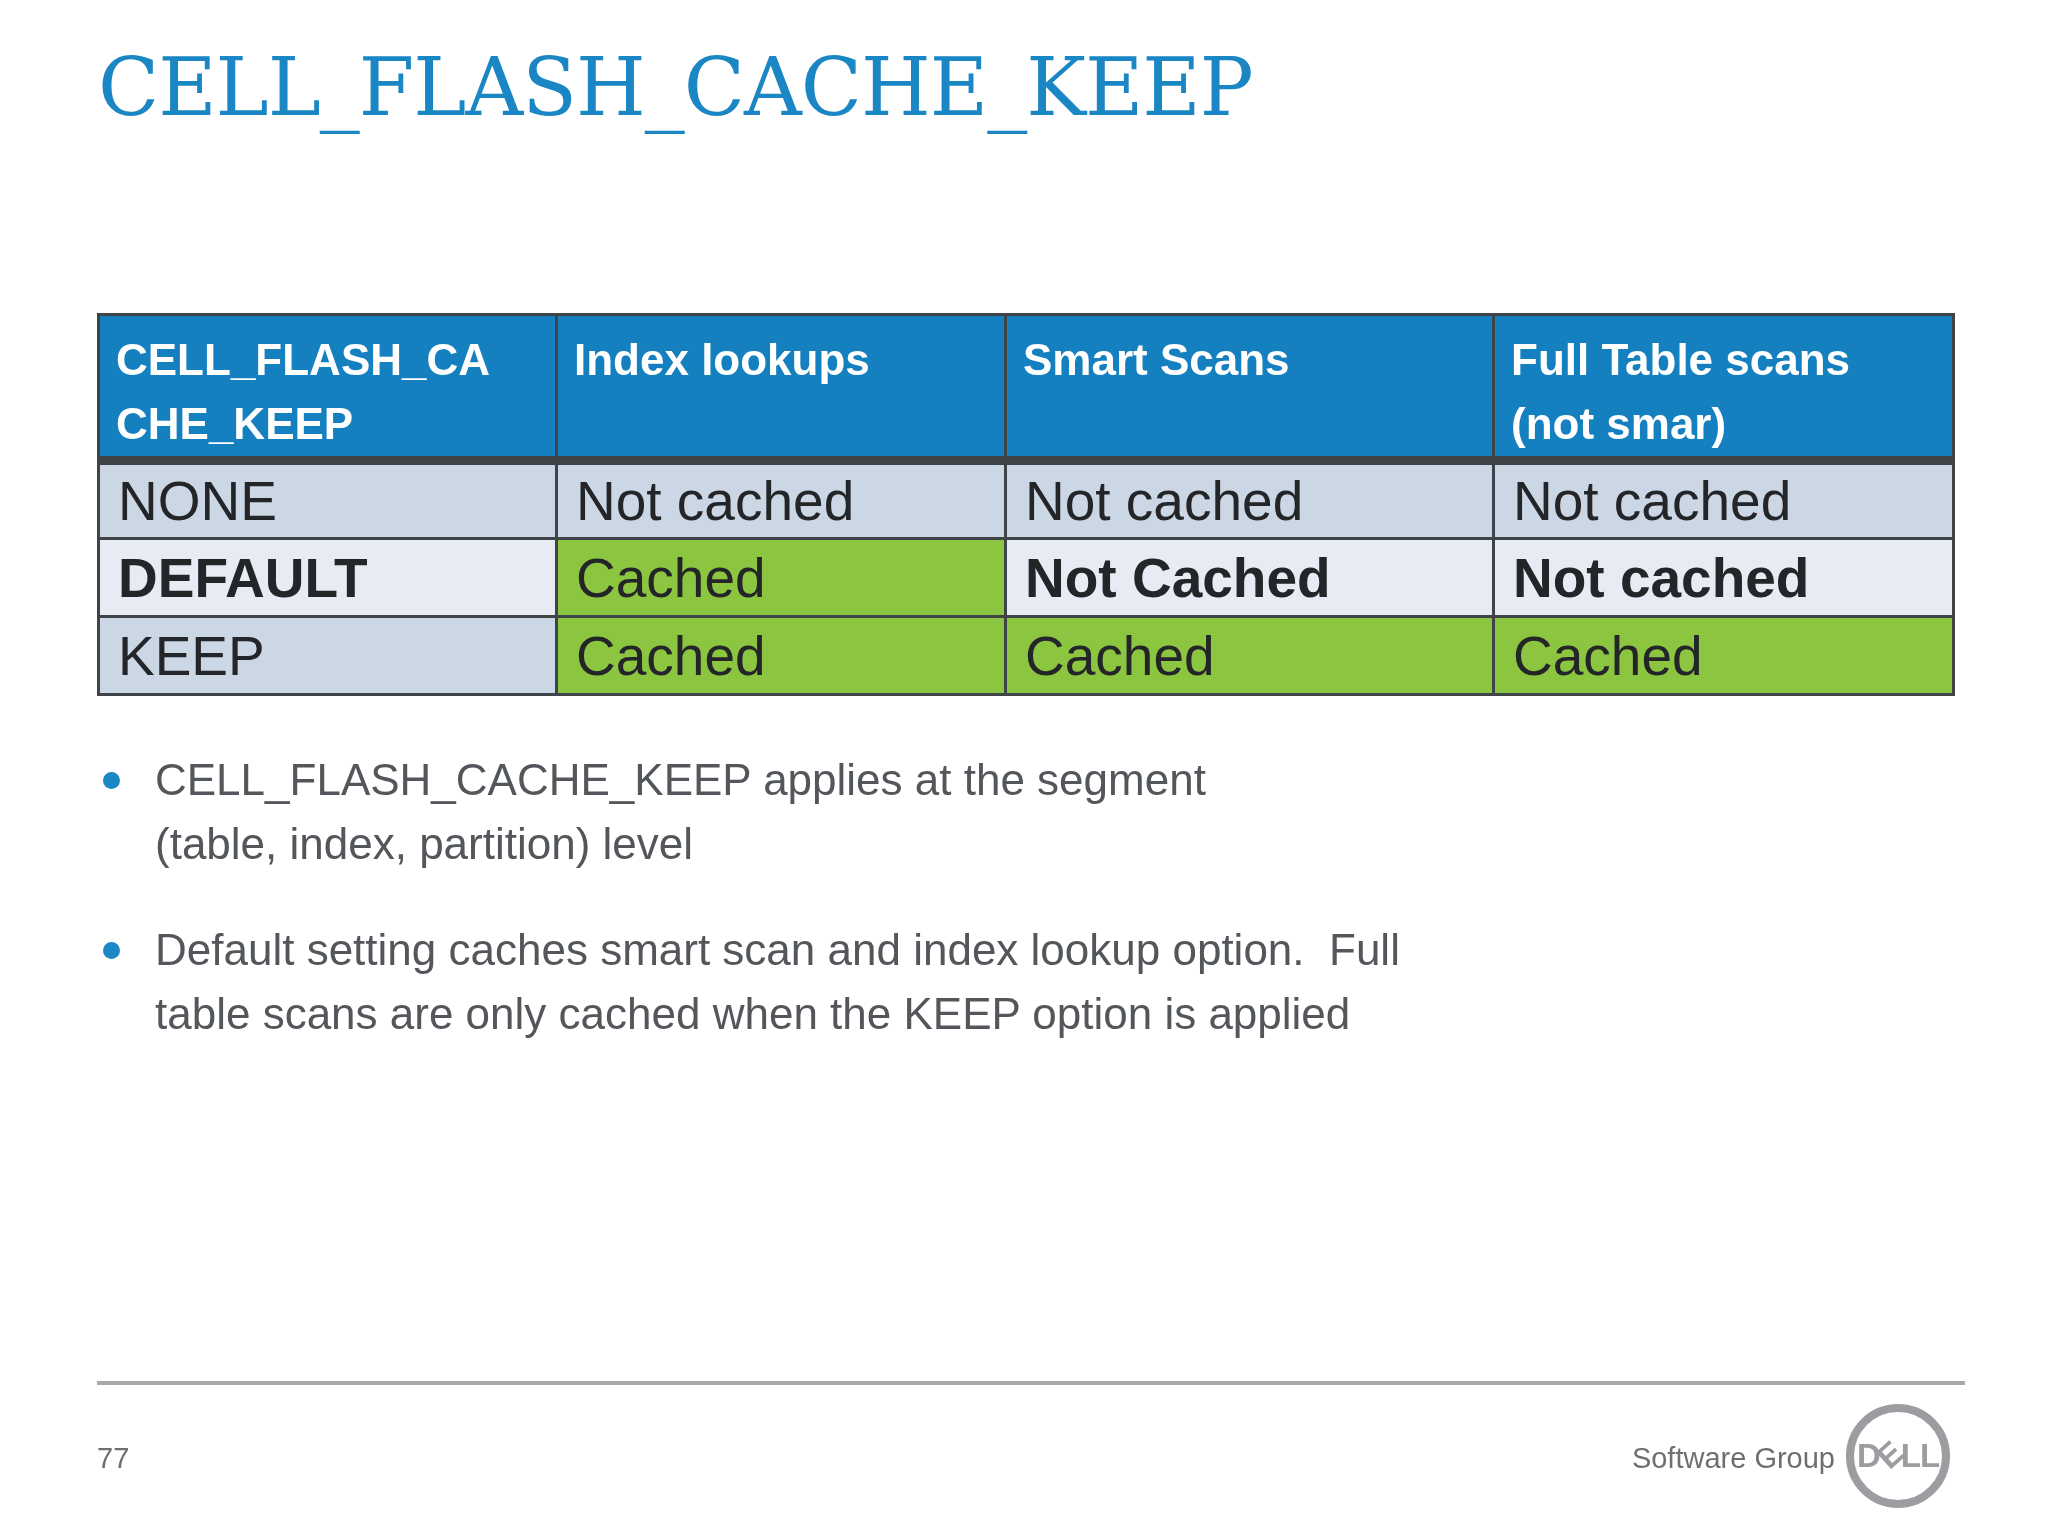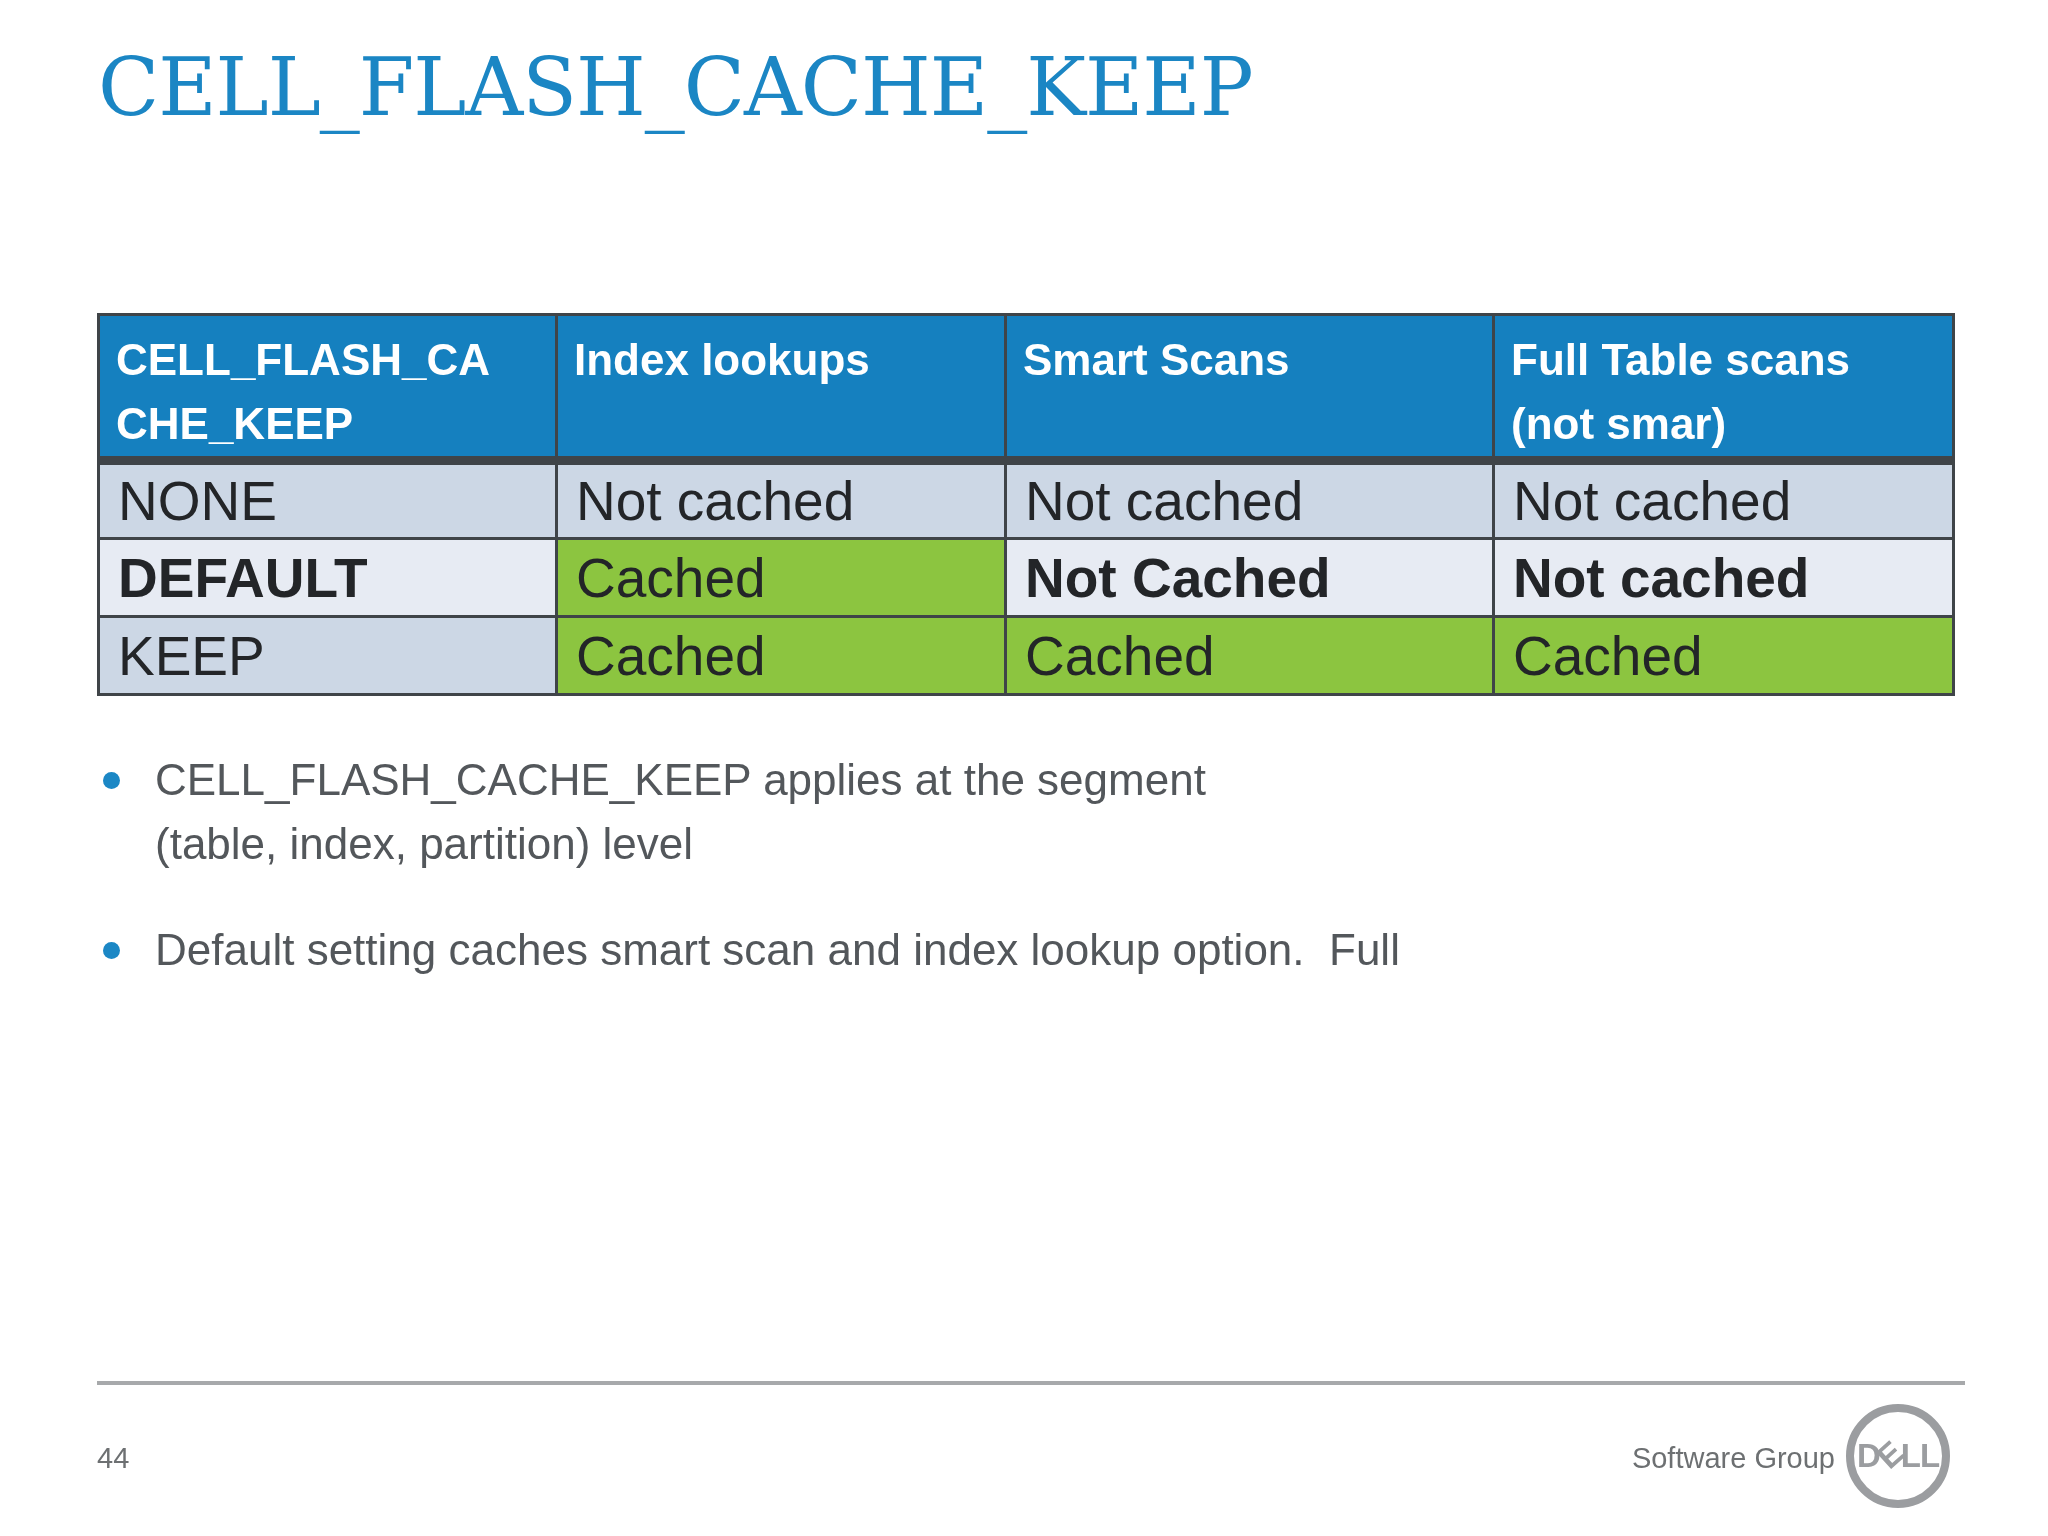--- a/index.html
+++ b/index.html
@@ -160,26 +160,27 @@
 
   <ul class="bullets">
     <li>
       <span class="dot"></span>
       <div class="bullet-line">CELL_FLASH_CACHE_KEEP applies at the segment</div>
       <div class="bullet-line">(table, index, partition) level</div>
     </li>
     <li>
       <span class="dot"></span>
       <div class="bullet-line">Default setting caches smart scan and index lookup option.  Full</div>
+      <div class="bullet-line">table scans are only cached when the KEEP option is applied</div>
     </li>
   </ul>
 
   <div class="footer-line"></div>
 
-  <div class="page-number">44</div>
+  <div class="page-number">77</div>
 
   <div class="footer-right">Software Group</div>
 
   <div class="dell-logo">
     <span>D</span>
       <span class="tilt">E</span>
       <span>L</span>
       <span>L</span>
   </div>
 

